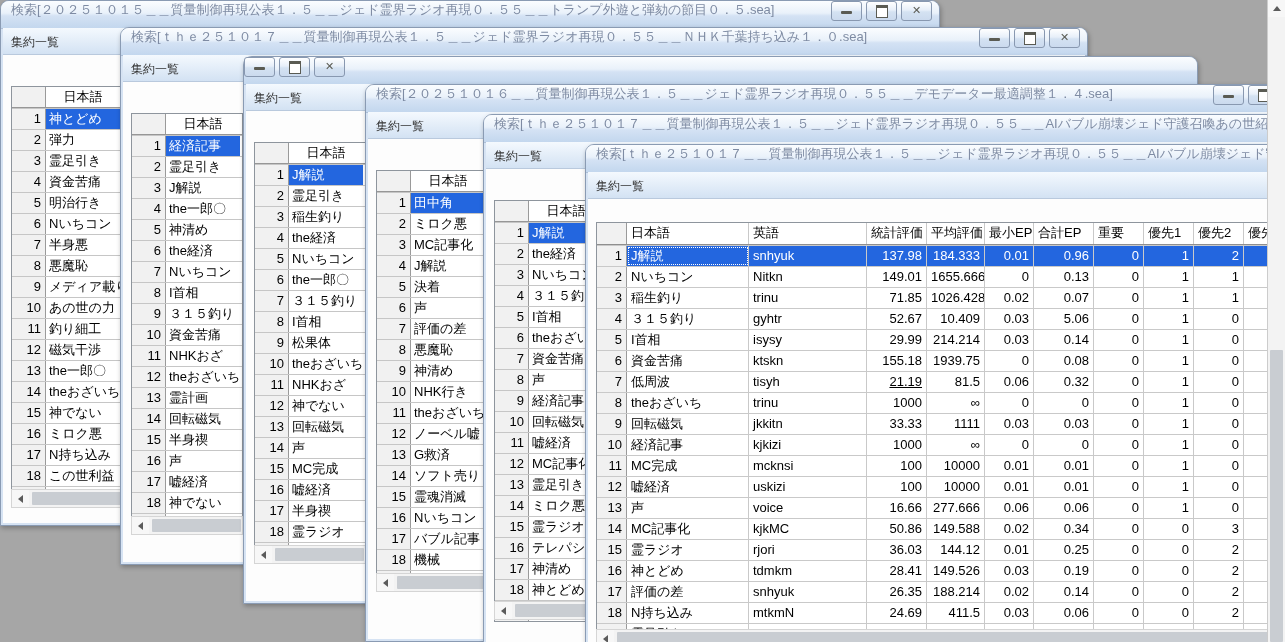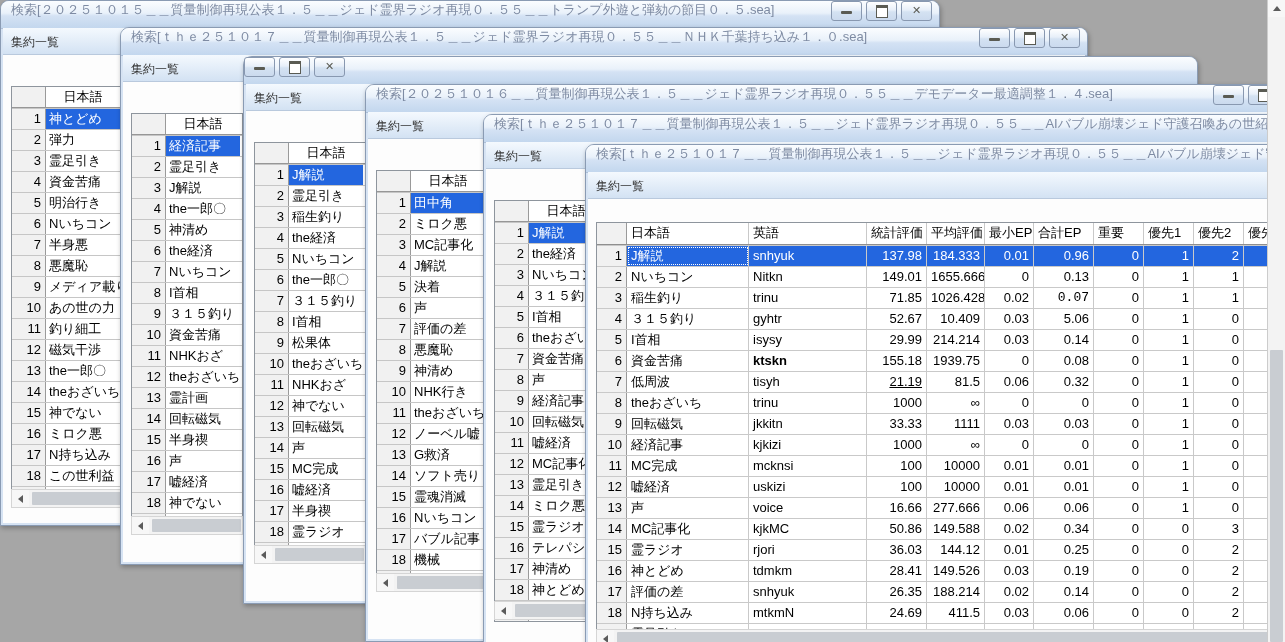--- a/index.html
+++ b/index.html
@@ -634,21 +634,21 @@
           <span class="tc r" style="width: 50px;">1</span>
           <span class="tc r" style="width: 60px;"></span>
         </div>
         <div class="trow">
           <span class="tc num" style="width: 30px;">3</span>
           <span class="tc" style="width: 122px;">稲生釣り</span>
           <span class="tc" style="width: 118px;">trinu</span>
           <span class="tc r" style="width: 60px;">71.85</span>
           <span class="tc r" style="width: 58px;">1026.428</span>
           <span class="tc r" style="width: 49px;">0.02</span>
-          <span class="tc r" style="width: 60px; font-family: Liberation Mono, monospace;">0.07</span>
+          <span class="tc r" style="width: 60px;">0.07</span>
           <span class="tc r" style="width: 50px;">0</span>
           <span class="tc r" style="width: 50px;">1</span>
           <span class="tc r" style="width: 50px;">1</span>
           <span class="tc r" style="width: 60px;"></span>
         </div>
         <div class="trow">
           <span class="tc num" style="width: 30px;">4</span>
           <span class="tc" style="width: 122px;">３１５釣り</span>
           <span class="tc" style="width: 118px;">gyhtr</span>
           <span class="tc r" style="width: 60px;">52.67</span>
@@ -669,21 +669,21 @@
           <span class="tc r" style="width: 49px;">0.03</span>
           <span class="tc r" style="width: 60px;">0.14</span>
           <span class="tc r" style="width: 50px;">0</span>
           <span class="tc r" style="width: 50px;">1</span>
           <span class="tc r" style="width: 50px;">0</span>
           <span class="tc r" style="width: 60px;"></span>
         </div>
         <div class="trow">
           <span class="tc num" style="width: 30px;">6</span>
           <span class="tc" style="width: 122px;">資金苦痛</span>
-          <span class="tc" style="width: 118px; font-weight: bold;">ktskn</span>
+          <span class="tc" style="width: 118px;">ktskn</span>
           <span class="tc r" style="width: 60px;">155.18</span>
           <span class="tc r" style="width: 58px;">1939.75</span>
           <span class="tc r" style="width: 49px;">0</span>
           <span class="tc r" style="width: 60px;">0.08</span>
           <span class="tc r" style="width: 50px;">0</span>
           <span class="tc r" style="width: 50px;">1</span>
           <span class="tc r" style="width: 50px;">0</span>
           <span class="tc r" style="width: 60px;"></span>
         </div>
         <div class="trow">

